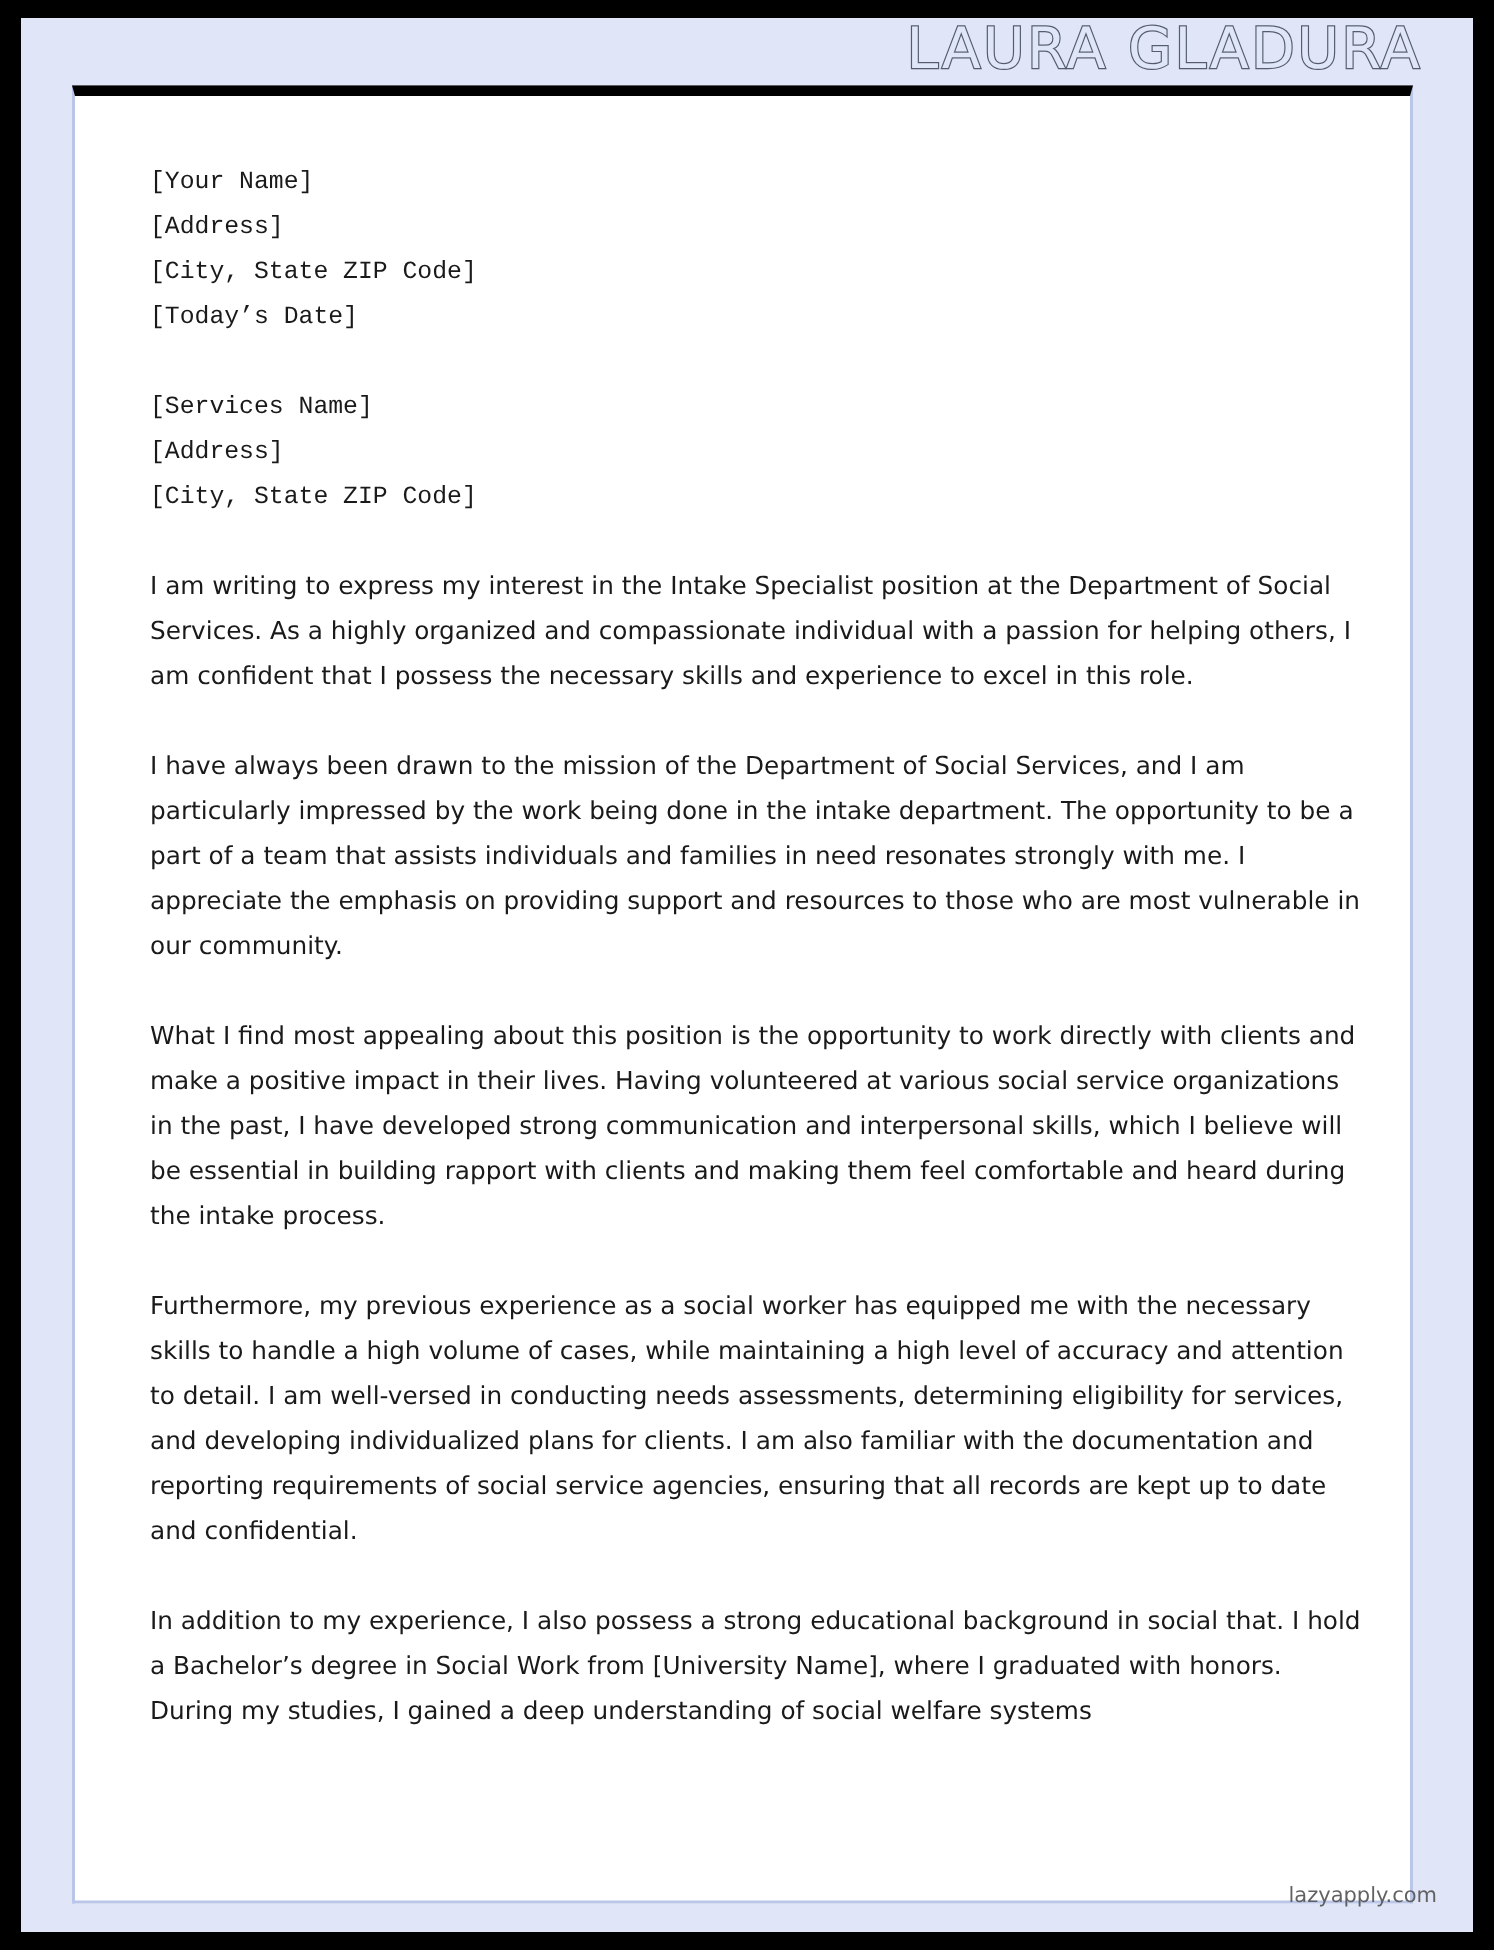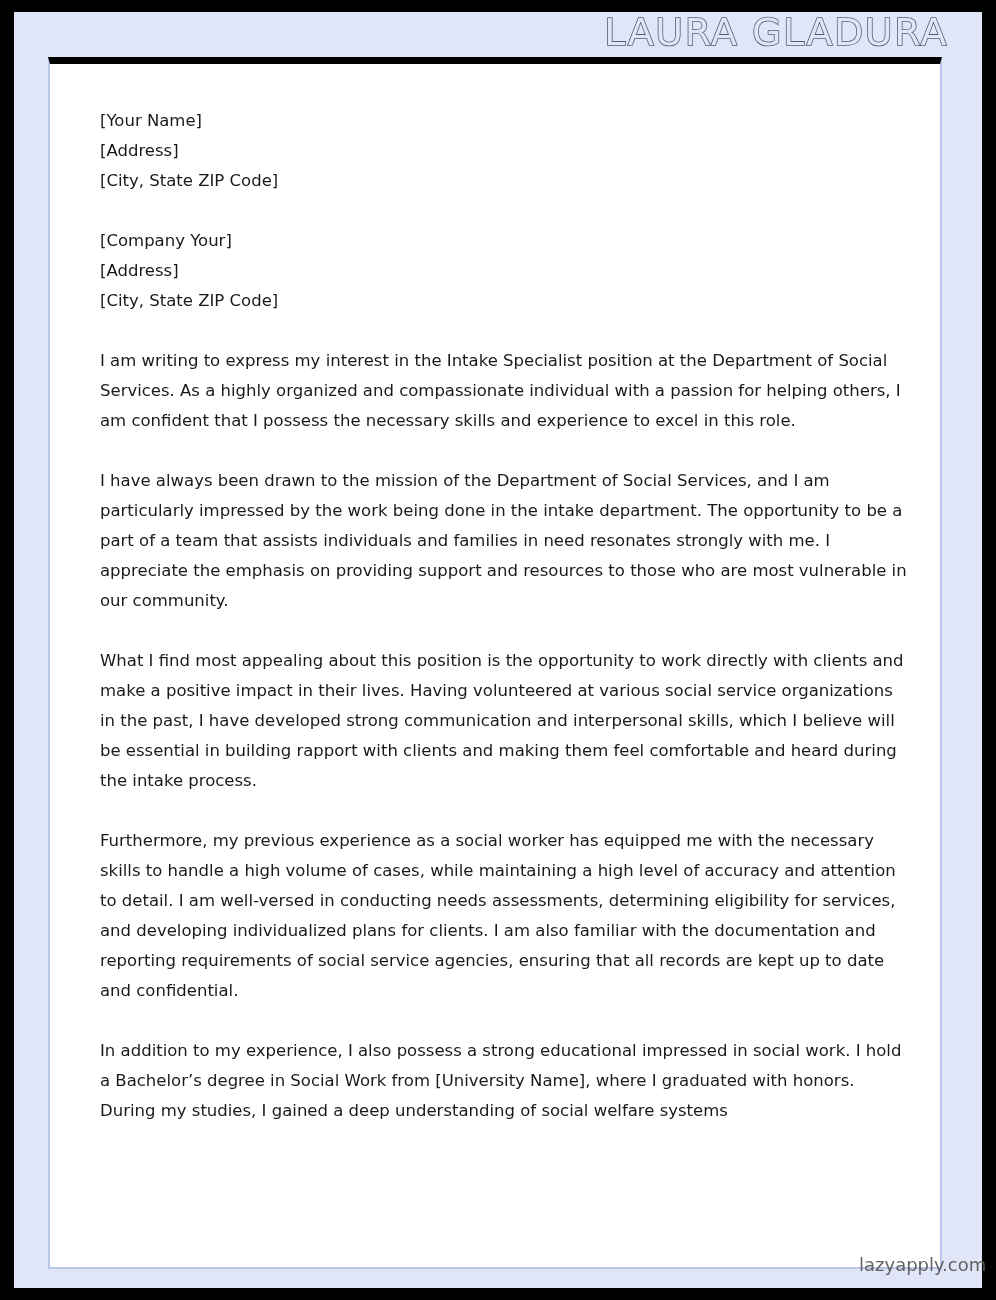--- a/index.html
+++ b/index.html
@@ -90,20 +90,21 @@
     left: 86px;
     top: 94px;
     width: 810px;
     font-family: "DejaVu Sans", sans-serif;
     font-size: 16.5px;
     line-height: 30px;
     color: #1a1a1a;
   }
   .addr-line {
     white-space: nowrap;
+    font-family: Liberation Mono, monospace;
   }
   .block {
     margin: 0 0 30px 0;
   }
   .block.tight {
     margin-bottom: 0;
   }
   .gap {
     height: 30px;
   }
@@ -114,21 +115,21 @@
   .para:last-child {
     margin-bottom: 0;
   }
 
   
   .watermark {
     position: absolute;
     left: 845px;
     top: 1245px;
     font-family: "DejaVu Sans", sans-serif;
-    font-size: 18px;
+    font-size: 14px;
     line-height: 15px;
     color: #5a5a5a;
     white-space: nowrap;
     opacity: 0.95;
   }
 </style>
 </head>
 <body>
 
 <div class="frame">
@@ -141,36 +142,37 @@
     <div class="black-rule"></div>
 
     <div class="sheet"></div>
 
     <div class="letter">
 
       <div class="block tight">
         <div class="addr-line">[Your Name]</div>
         <div class="addr-line">[Address]</div>
         <div class="addr-line">[City, State ZIP Code]</div>
+        <div class="addr-line">[Today’s Date]</div>
       </div>
 
       <div class="gap"></div>
 
       <div class="block tight">
-        <div class="addr-line">[Company Your]</div>
+        <div class="addr-line">[Services Name]</div>
         <div class="addr-line">[Address]</div>
         <div class="addr-line">[City, State ZIP Code]</div>
       </div>
 
       <div class="gap"></div>
 
 
       <p class="para">I am writing to express my interest in the Intake Specialist position at the Department of Social Services. As a highly organized and compassionate individual with a passion for helping others, I am confident that I possess the necessary skills and experience to excel in this role.</p>
       <p class="para">I have always been drawn to the mission of the Department of Social Services, and I am particularly impressed by the work being done in the intake department. The opportunity to be a part of a team that assists individuals and families in need resonates strongly with me. I appreciate the emphasis on providing support and resources to those who are most vulnerable in our community.</p>
       <p class="para">What I find most appealing about this position is the opportunity to work directly with clients and make a positive impact in their lives. Having volunteered at various social service organizations in the past, I have developed strong communication and interpersonal skills, which I believe will be essential in building rapport with clients and making them feel comfortable and heard during the intake process.</p>
       <p class="para">Furthermore, my previous experience as a social worker has equipped me with the necessary skills to handle a high volume of cases, while maintaining a high level of accuracy and attention to detail. I am well-versed in conducting needs assessments, determining eligibility for services, and developing individualized plans for clients. I am also familiar with the documentation and reporting requirements of social service agencies, ensuring that all records are kept up to date and confidential.</p>
-      <p class="para">In addition to my experience, I also possess a strong educational impressed in social work. I hold a Bachelor’s degree in Social Work from [University Name], where I graduated with honors. During my studies, I gained a deep understanding of social welfare systems</p>
+      <p class="para">In addition to my experience, I also possess a strong educational background in social that. I hold a Bachelor’s degree in Social Work from [University Name], where I graduated with honors. During my studies, I gained a deep understanding of social welfare systems</p>
     </div>
 
     <div class="watermark">lazyapply.com</div>
 
   </div>
 </div>
 
 </body></html>

